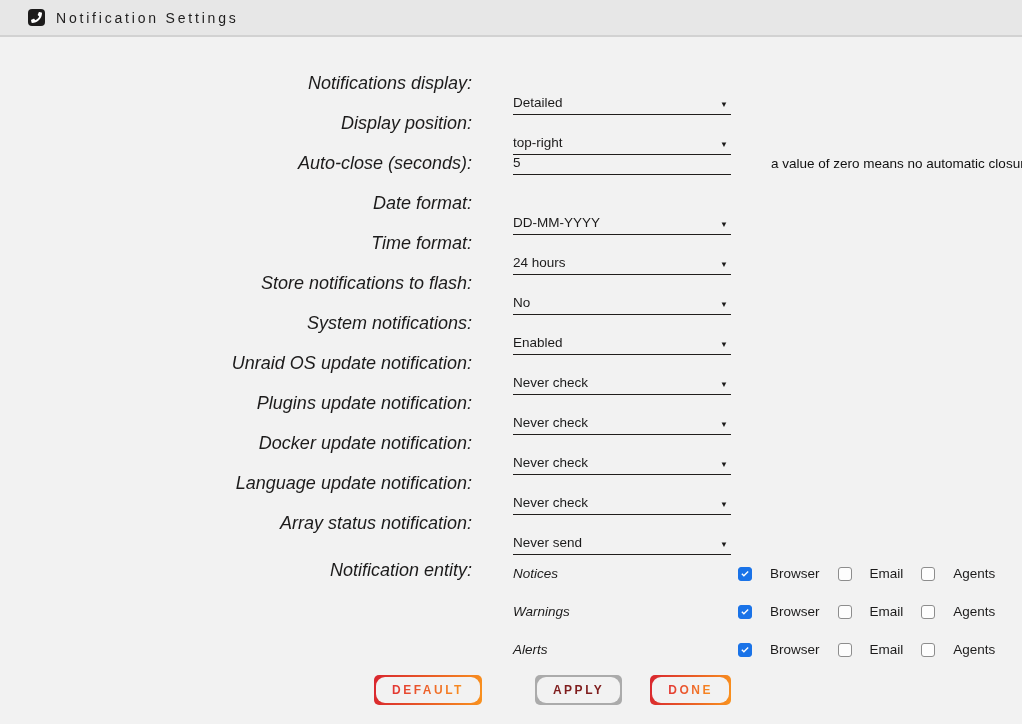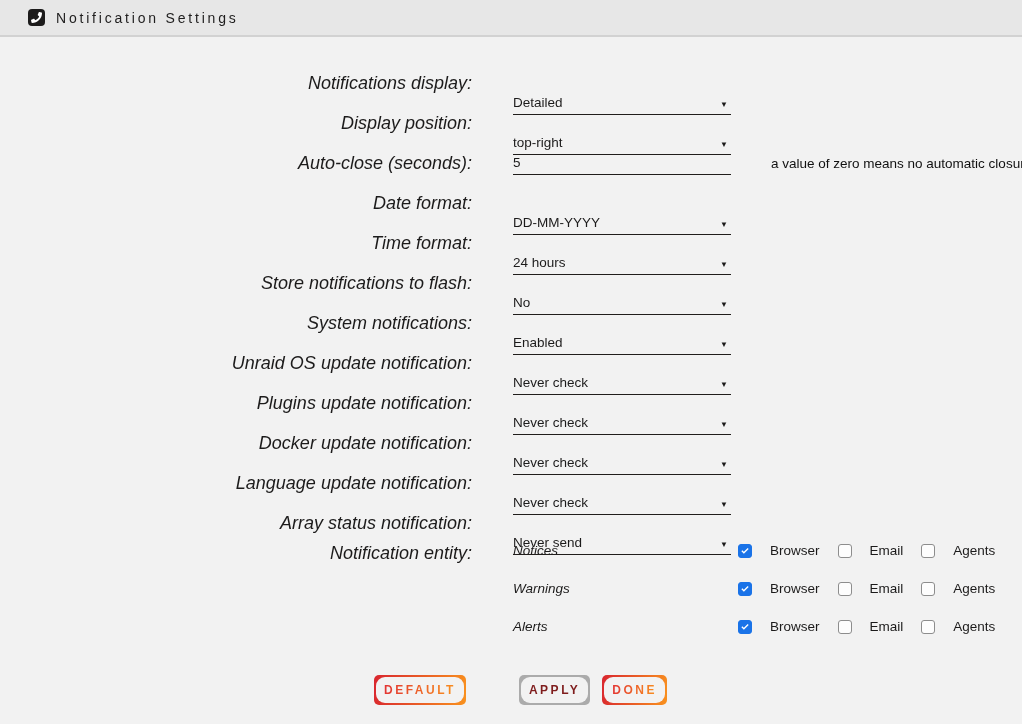--- a/index.html
+++ b/index.html
@@ -70,21 +70,21 @@
     height:24px;
   }
   .note {
     margin-left:40px;
     font-size:13.5px;
     color:#111;
     white-space:nowrap;
   }
 
   
-  .entity-row { height:38px; display:flex; align-items:flex-start; }
+  .entity-row { height:38px; display:flex; align-items:flex-end; }
   .entity-name {
     margin-left:41px;
     width:225px; flex:0 0 225px;
     font-size:13.5px; font-style:italic; color:#1c1b1b;
   }
   .cbs { display:flex; align-items:center; }
   .cbgroup { display:flex; align-items:center; margin-right:18px; cursor:pointer; }
   .cb {
     width:14px; height:14px;
     border-radius:3px;
@@ -104,26 +104,26 @@
   }
   .btn {
     border:none;
     padding:2px;
     border-radius:5px;
     background:linear-gradient(100deg,#d9262f,#f9921e);
     cursor:pointer;
     font-family:"Liberation Sans", sans-serif;
   }
   .btn:nth-child(2) { margin-left:53px; }
-  .btn:nth-child(3) { margin-left:12px; }
+  .btn:nth-child(3) { margin-left:28px; }
   .btn-bg {
     display:block;
     background:#f2f2f2;
     border-radius:9px;
-    padding:7px 8px;
+    padding:7px 16px;
   }
   .btn-text {
     font-size:12px; font-weight:700;
     letter-spacing:2.5px;
     line-height:12px;
     background:linear-gradient(100deg,#e23434,#f9921e);
     -webkit-background-clip:text;
     background-clip:text;
     color:transparent;
     display:block;

